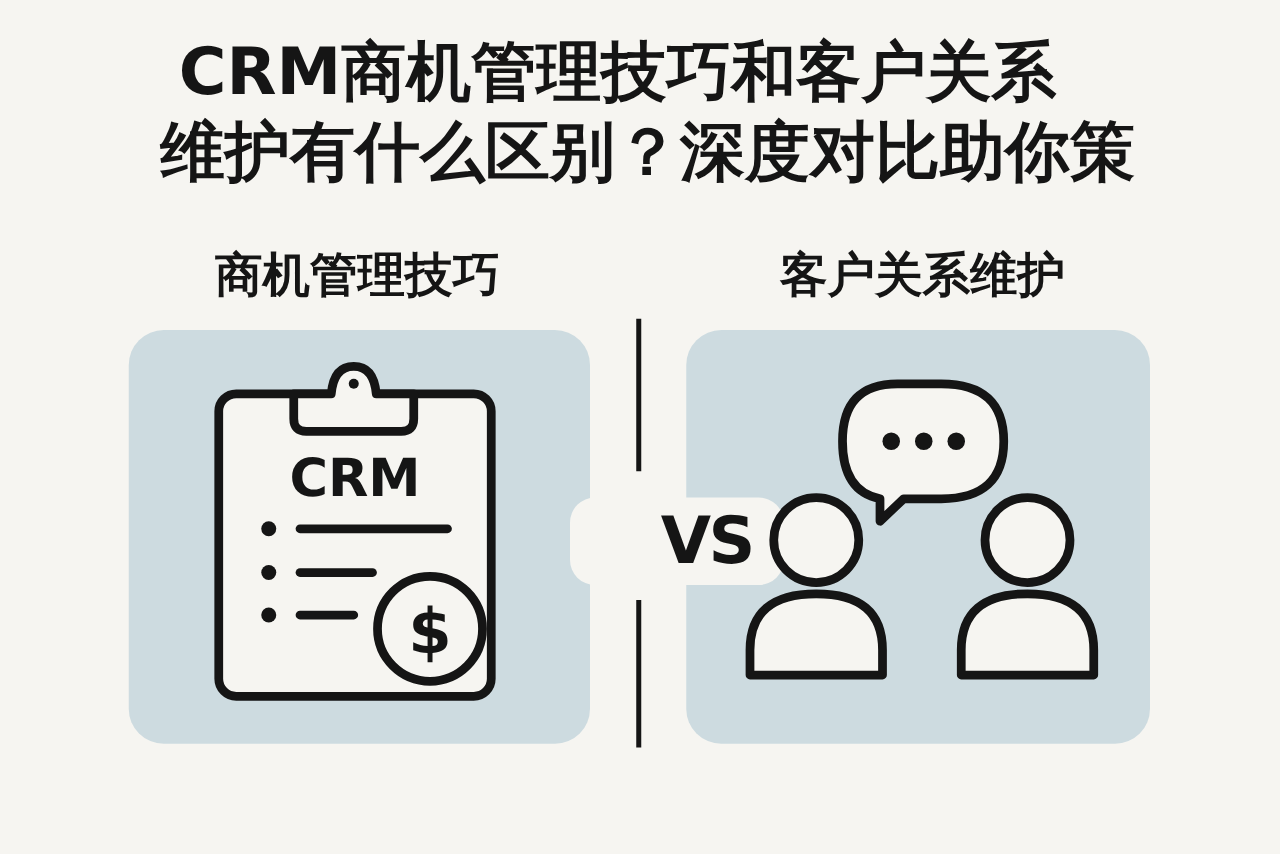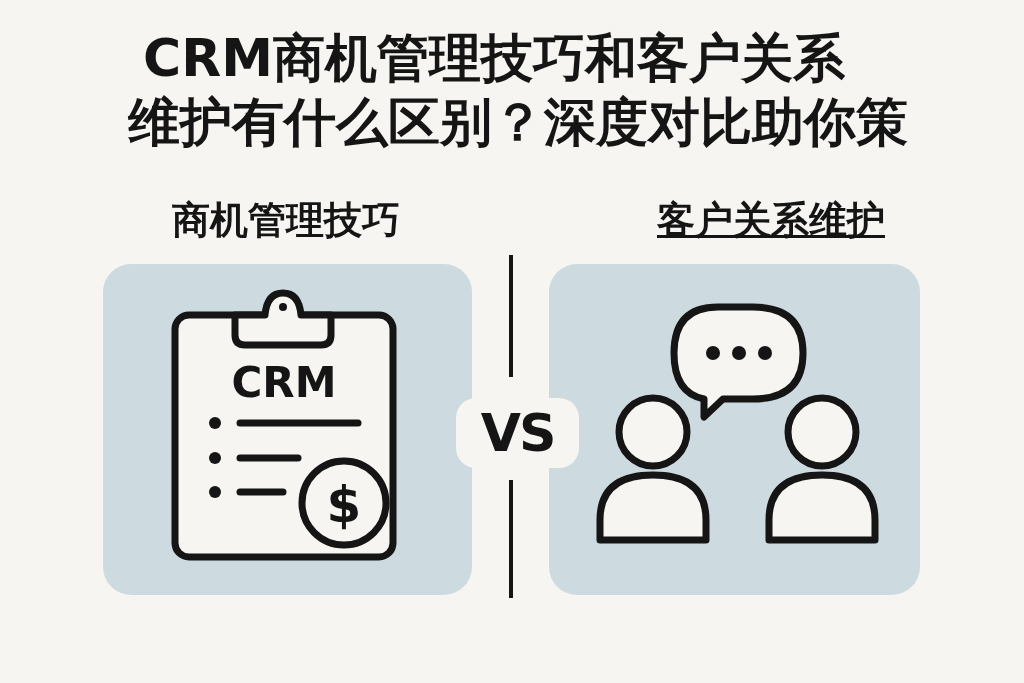--- a/index.html
+++ b/index.html
@@ -2,28 +2,28 @@
 <html><head>
 <meta charset="utf-8">
 <style>
   html,body{margin:0;padding:0;}
   body{width:1024px;height:683px;background:#f6f5f1;position:relative;overflow:hidden;font-family:"DejaVu Sans","Liberation Sans",sans-serif;color:#151515;}
   .title{position:absolute;left:0;width:1024px;text-align:center;font-weight:bold;font-size:52px;letter-spacing:0px;line-height:60px;}
   .t1{top:28px;left:-18px;}
   .t2{top:92px;left:6px;}
   .sub{position:absolute;top:196px;font-weight:bold;font-size:38px;line-height:48px;margin-left:30px;}
   .sub-left{left:142px;}
-  .sub-right{left:627px;text-decoration:underline;}
+  .sub-right{left:594px;}
   .panel{position:absolute;top:264px;height:331px;background:#cddbe0;border-radius:28px;}
   .panel-left{left:103px;width:369px;}
   .panel-right{left:549px;width:371px;}
   .divider{position:absolute;left:509px;width:4px;background:#151515;}
   .d1{top:255px;height:122px;}
   .d2{top:480px;height:118px;}
-  .vs{position:absolute;left:456px;top:398px;width:123px;height:70px;background:#f6f5f1;border-radius:20px;display:flex;align-items:center;justify-content:center;font-weight:bold;font-size:52px;letter-spacing:-2px;}
+  .vs{position:absolute;left:456px;top:398px;width:123px;height:70px;background:#f6f5f1;border-radius:20px;display:flex;align-items:center;justify-content:center;font-weight:bold;font-size:52px;letter-spacing:-2px;padding-left:48px;}
   svg{position:absolute;left:0;top:0;}
 </style>
 </head>
 <body>
 
 <div class="title t1">CRM商机管理技巧和客户关系</div>
 <div class="title t2">维护有什么区别？深度对比助你策</div>
 
 <div class="sub sub-left">商机管理技巧</div>
 <div class="sub sub-right">客户关系维护</div>

